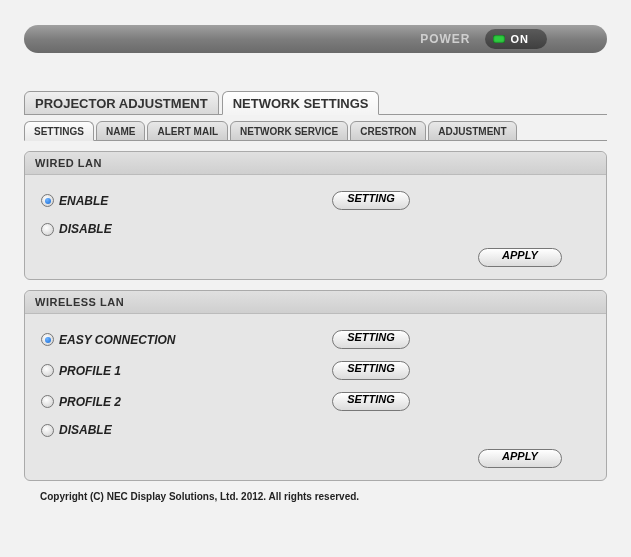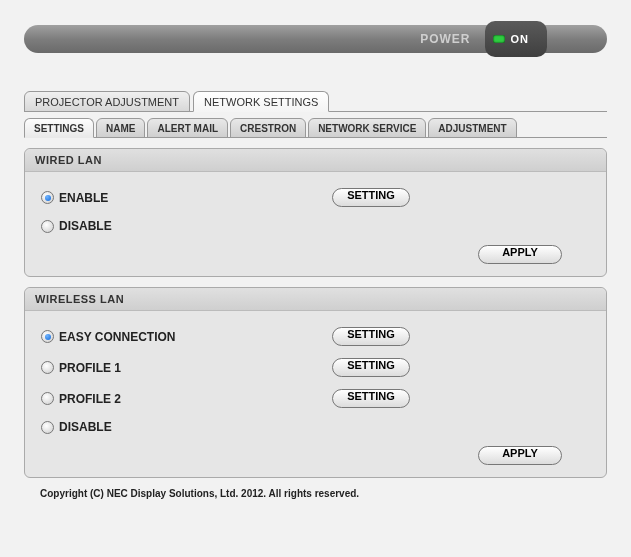--- a/index.html
+++ b/index.html
@@ -15,40 +15,40 @@
     align-items: center;
     padding: 0 14px 0 0;
     gap: 6px;
   }
   .powerbar .spacer { flex: 1; }
   .powerbar .lbl-power { color: #cfcfcf; font-weight: bold; font-size: 12px; letter-spacing: 1px; margin-right: 8px; }
   .powerbar .led { width: 12px; height: 8px; background: #2ecc40; border-radius: 2px; box-shadow: 0 0 2px #000 inset; }
   .powerbar .on-seg {
     display: flex; align-items: center; gap: 6px;
     background: linear-gradient(to bottom, #5a5a5a, #3f3f3f);
-    border-radius: 10px; padding: 2px 18px 2px 8px; height: 36px;
+    border-radius: 10px; padding: 2px 18px 2px 8px; height: 20px;
   }
   .powerbar .on-seg span { color: #fff; font-weight: bold; font-size: 11px; letter-spacing: 1px; }
   .pillbtn {
     height: 20px; min-width: 88px;
     background: linear-gradient(to bottom, #fdfdfd, #d4d4d4);
     border: 1px solid #888; border-radius: 10px;
     display: flex; align-items: center; justify-content: center;
     font-size: 11px; font-weight: bold; color: #555; letter-spacing: 1px;
     cursor: pointer;
   }
 
   
   .maintabs { margin: 38px 24px 0 24px; display: flex; align-items: flex-end; gap: 3px; }
   .maintab {
     border: 1px solid #999; border-bottom: 1px solid #999;
     border-radius: 6px 6px 0 0;
     background: linear-gradient(to bottom, #f0f0f0, #d8d8d8);
     padding: 4px 10px 3px 10px;
-    font-size: 11px; font-weight: normal; color: #333;
+    font-size: 13px; font-weight: bold; color: #333;
     cursor: pointer;
   }
   .maintab.active {
     background: linear-gradient(to bottom, #ffffff, #f4f4f4);
     border-bottom: 1px solid #f4f4f4;
   }
   .tabline { border-bottom: 1px solid #999; margin: -1px 24px 0 24px; }
 
   
   .subtabs { margin: 6px 24px 0 24px; display: flex; gap: 2px; }
@@ -72,21 +72,21 @@
     background: #e6e6e6;
     padding-bottom: 12px;
   }
   .panel-head {
     background: linear-gradient(to bottom, #e0e0e0, #cfcfcf);
     border-bottom: 1px solid #bbb;
     border-radius: 6px 6px 0 0;
     padding: 5px 10px;
     font-size: 11px; font-weight: bold; color: #333; letter-spacing: 0.5px;
   }
-  .panel-body { padding: 10px 16px 0 16px; }
+  .panel-body { padding: 10px 16px 0 16px; font-style: italic; }
   .row { display: flex; align-items: center; margin: 6px 0 12px 0; }
   .radio {
     width: 13px; height: 13px; border: 1px solid #777; border-radius: 50%;
     background: radial-gradient(circle at 40% 35%, #fff, #ccc);
     margin-right: 5px; display: inline-flex; align-items: center; justify-content: center;
     cursor: pointer;
   }
   .radio.checked::after {
     content: ""; width: 6px; height: 6px; border-radius: 50%;
     background: radial-gradient(circle at 35% 30%, #6fb4ff, #1569d6);
@@ -125,22 +125,22 @@
   <div class="maintab active">
     <span>NETWORK SETTINGS</span>
   </div>
 </div>
 <div class="tabline"></div>
 
 <div class="subtabs">
   <div class="subtab active"><span>SETTINGS</span></div>
   <div class="subtab"><span>NAME</span></div>
   <div class="subtab"><span>ALERT MAIL</span></div>
+  <div class="subtab"><span>NETWORK SERVICE</span></div>
   <div class="subtab"><span>CRESTRON</span></div>
-  <div class="subtab"><span>NETWORK SERVICE</span></div>
   <div class="subtab"><span>ADJUSTMENT</span></div>
 </div>
 <div class="subtabline"></div>
 
 <div class="panel">
   <div class="panel-head">WIRED LAN</div>
   <div class="panel-body">
     <div class="row">
       <span class="radio checked"></span>
       <span class="radio-lbl">ENABLE</span>

